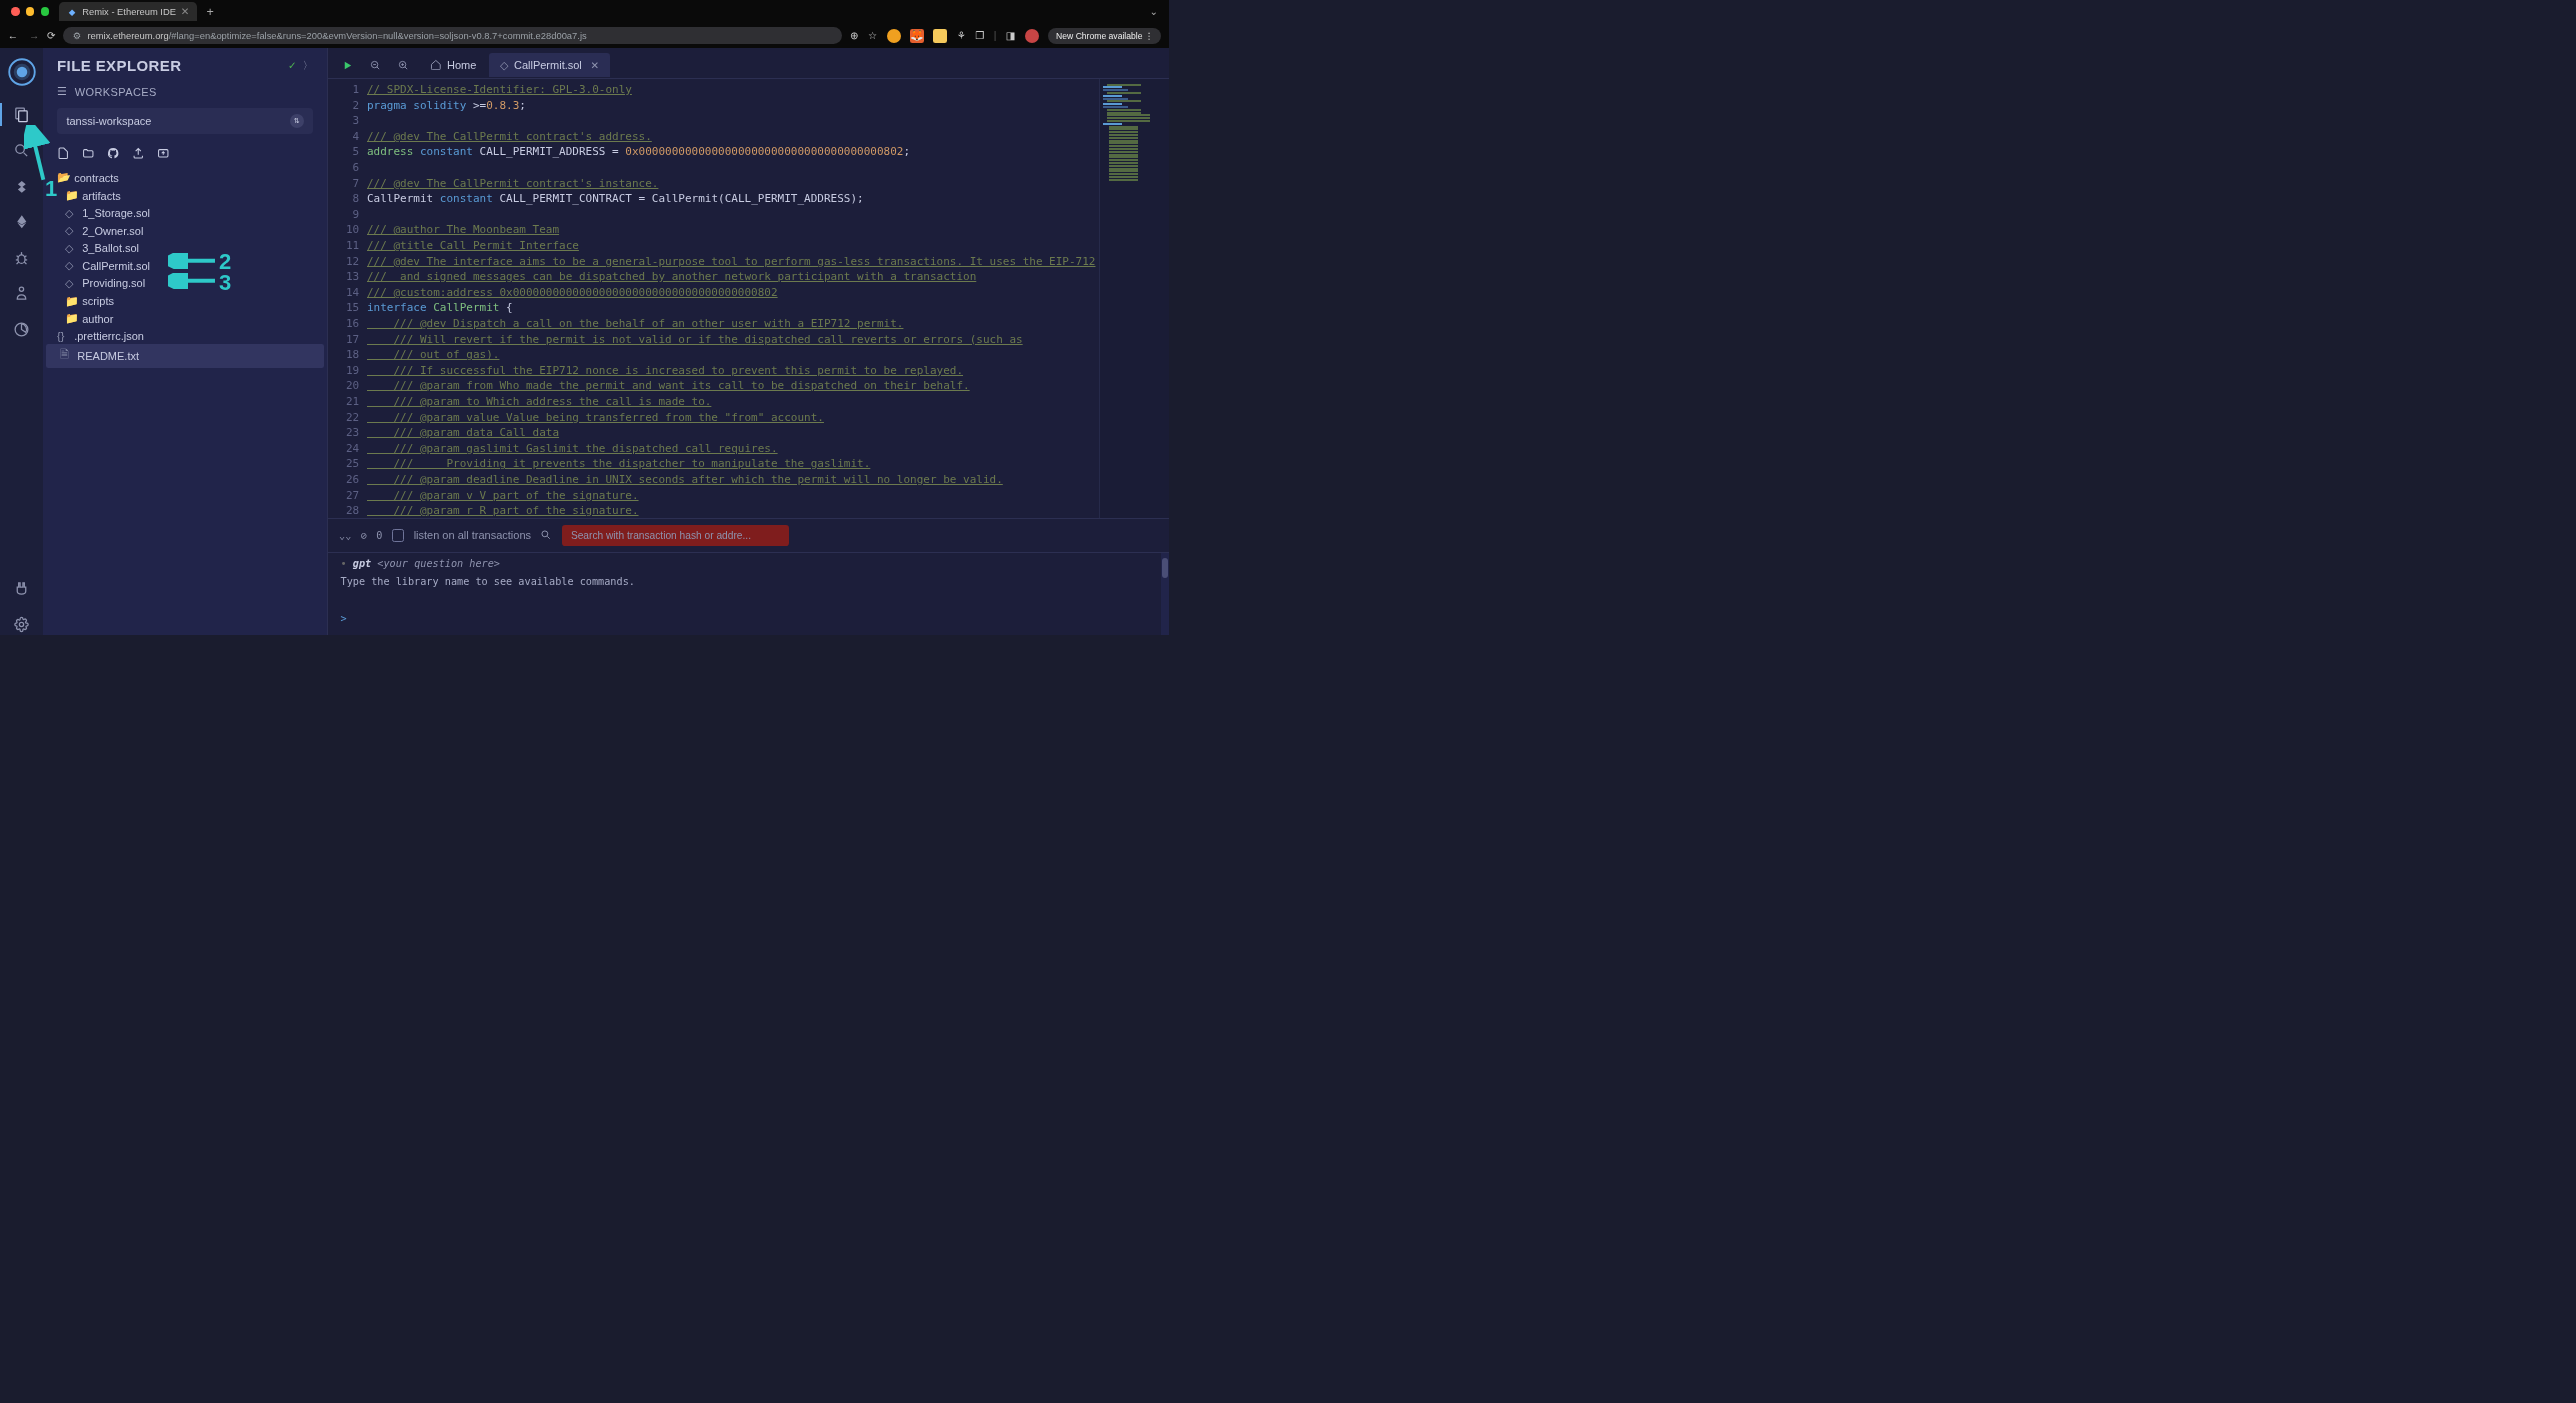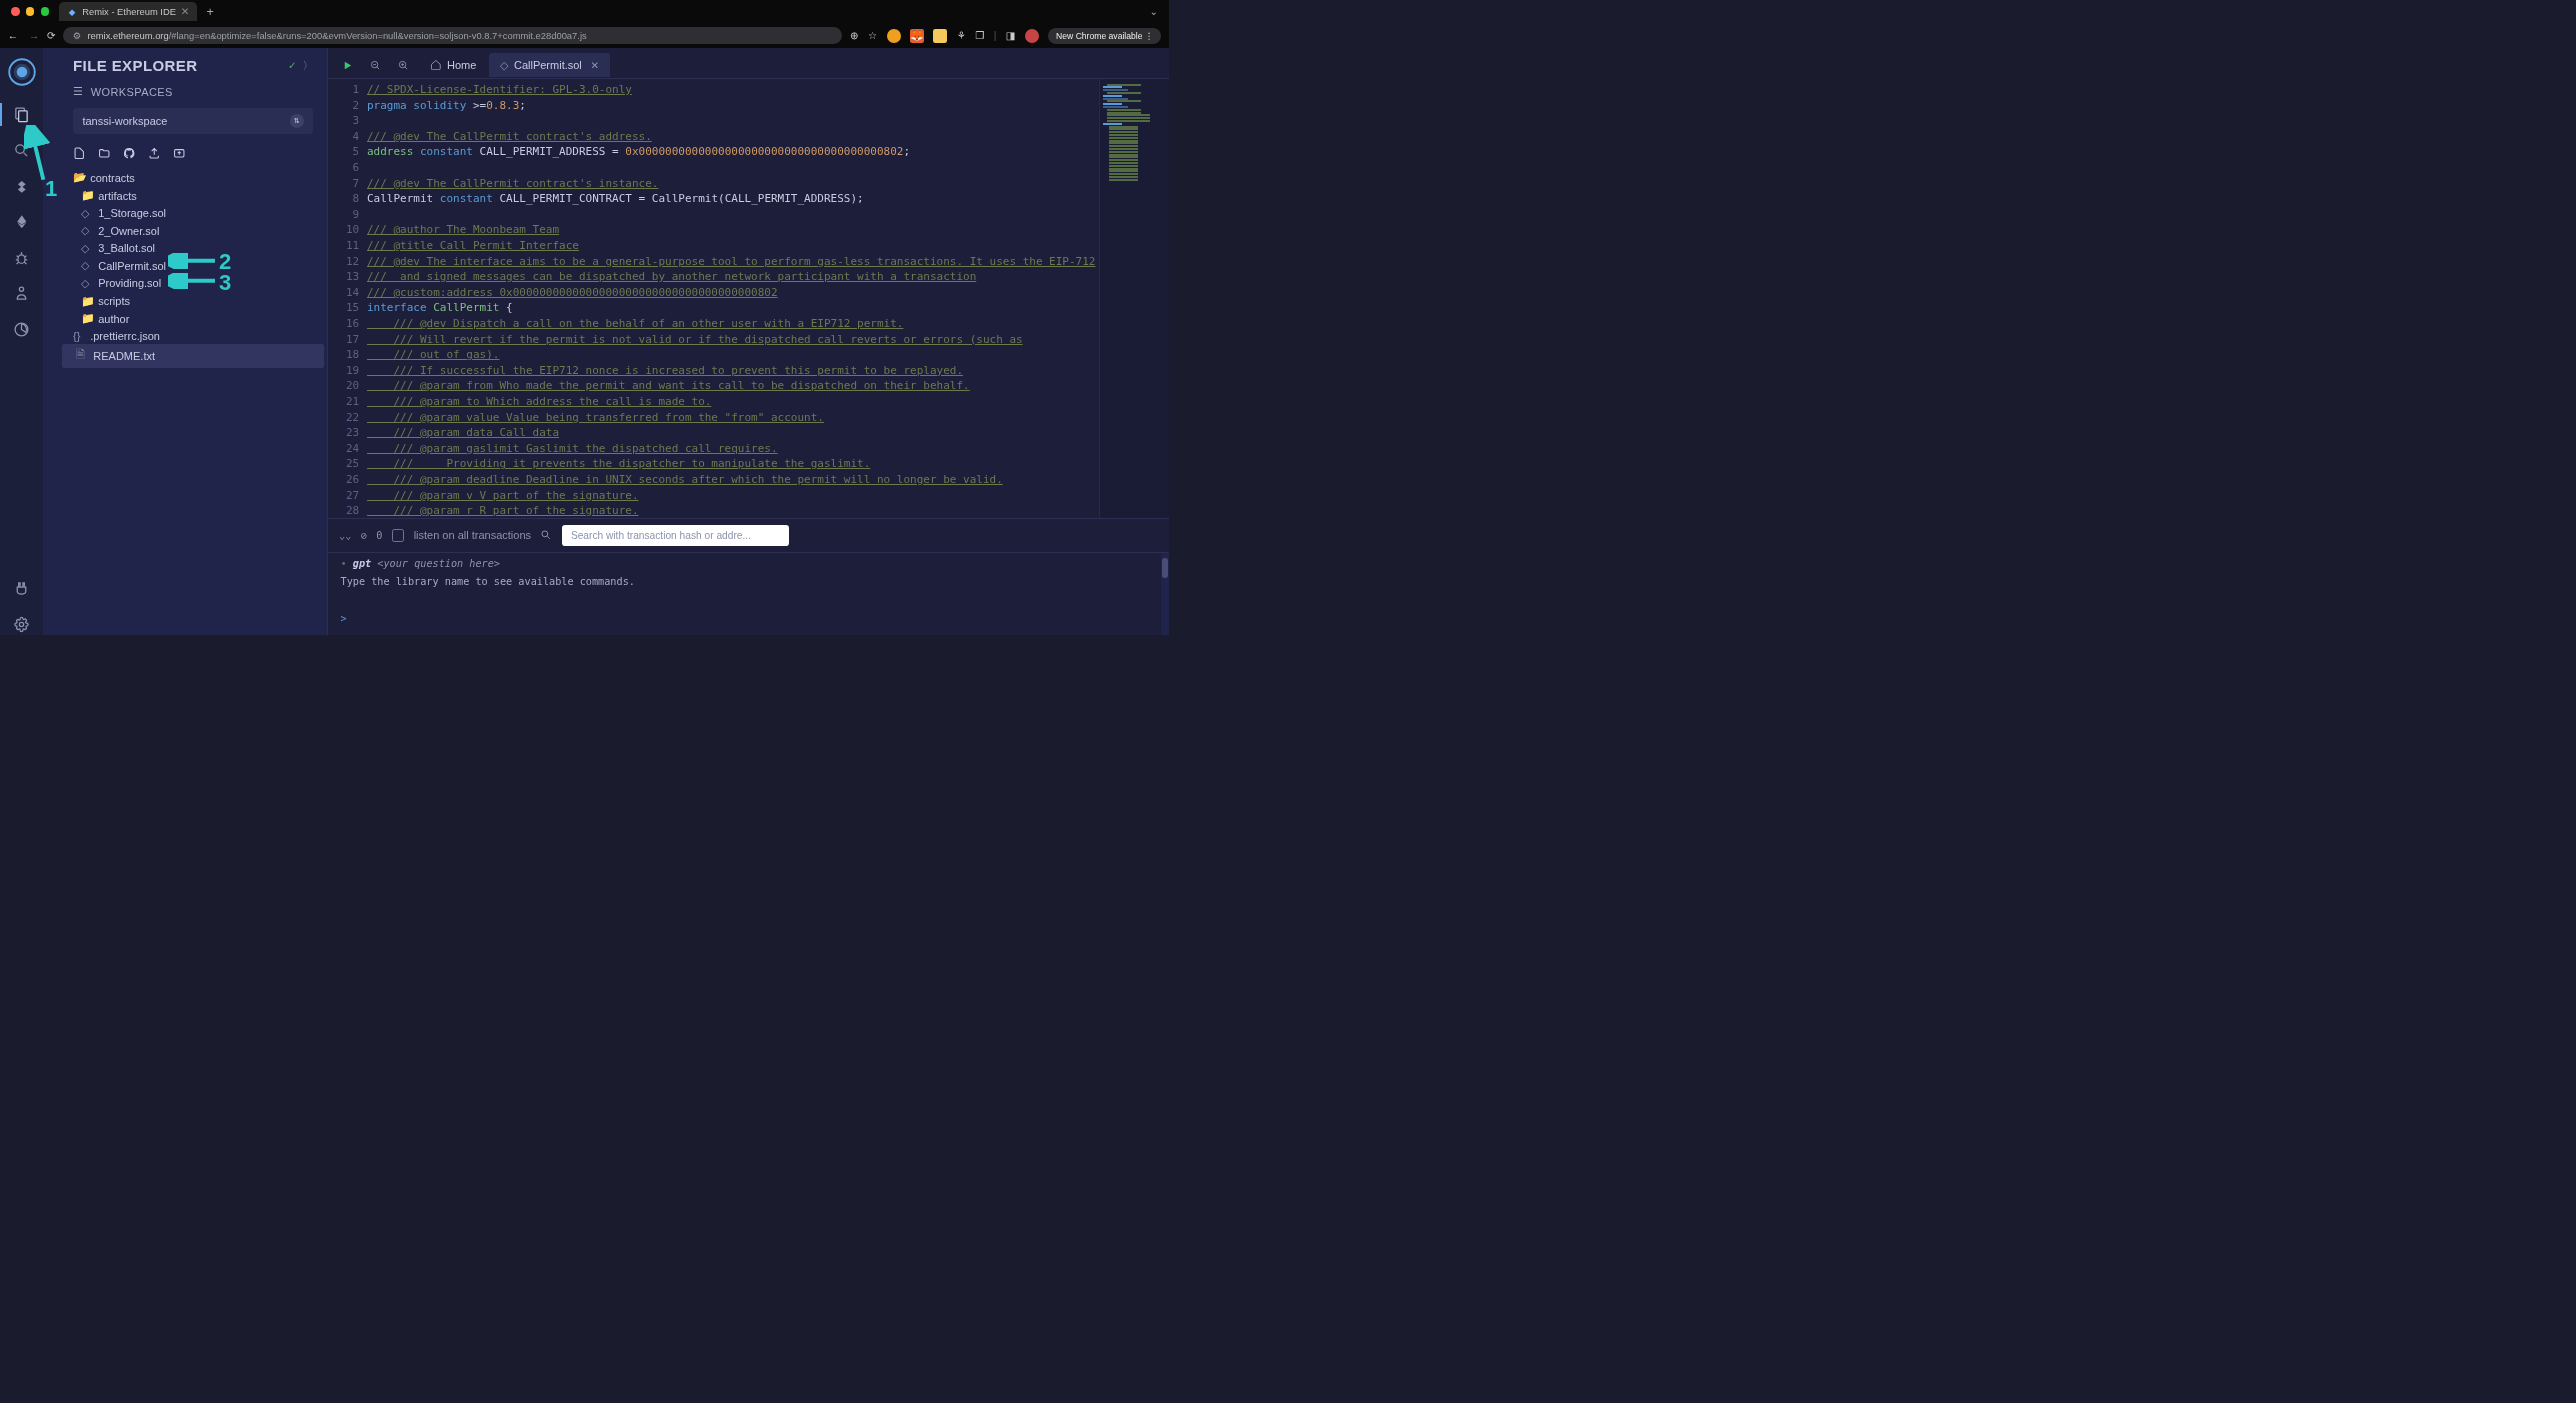--- a/index.html
+++ b/index.html
@@ -51,21 +51,21 @@
   
   .iconbar { width: 43px; background: #1c1f3a; display: flex; flex-direction: column; align-items: center; padding-top: 7.8px; gap: 15.6px; border-left: 1.6px solid transparent;}
   .iconbar .logo { width: 33px; height: 33px; border-radius: 50%; display: flex; align-items: center; justify-content: center;}
   .iconbar .logo svg { width: 30px; height: 30px; }
   .sb-icon { width: 20.3px; height: 20.3px; color: #8e93ae; display: flex; align-items: center; justify-content: center; cursor: pointer; position: relative;}
   .sb-icon.active::before { content:""; position: absolute; left: -11.7px; top: -1.6px; bottom: -1.6px; width: 2.3px; background: #5fa4e6; }
   .sb-icon svg { stroke: currentColor; fill: none; stroke-width: 1.8; }
   .iconbar .spacer { flex: 1; }
 
   
-  .panel { width: 285px; background: #21244a; display: flex; flex-direction: column; border-right: 0.8px solid #2c2f52; overflow: hidden; padding-left: 16px;}
+  .panel { width: 285px; background: #21244a; display: flex; flex-direction: column; border-right: 0.8px solid #2c2f52; overflow: hidden;}
   .panel-header { display: flex; align-items: center; gap: 6.3px; padding: 9.4px 14px 6.3px 14px;}
   .panel-title { font-size: 15px; font-weight: 600; color: #c8cce2; flex: 1; letter-spacing: 0.4px;}
   .panel-hdr-icon { color: #8e93ae; cursor: pointer; }
   .check-green { color: #4caf50; }
   .workspaces-row { display: flex; align-items: center; gap: 7.8px; padding: 4.7px 14px; color: #a6abc5; font-size: 11px;}
   .ws-menu { cursor: pointer; }
   .ws-label { letter-spacing: 0.4px; }
   .workspace-select { margin: 4.7px 14px 9.4px 14px; background: #2a2d54; border-radius: 3.9px; padding: 6.3px 9.4px; display: flex; align-items: center; color: #c8cce2; font-size: 11px;}
   .ws-name { flex: 1; }
   .ws-chev { width: 14px; height: 14px; background: #3d4068; border-radius: 50%; display: flex; align-items: center; justify-content: center; font-size: 7px; color: #c8cce2;}
@@ -103,21 +103,21 @@
   .mini-line.s2 { background: linear-gradient(90deg, transparent 0, transparent 6%, #546a42 6%, #546a42 60%, transparent 60%);}
   .mini-line.s3 { background: linear-gradient(90deg, transparent 0, transparent 6%, #546a42 6%, #546a42 75%, transparent 75%);}
   .mini-line.s1 { background: linear-gradient(90deg, #5a9bd5 0, #5a9bd5 30%, transparent 30%);}
   .mini-line.s4 { background: linear-gradient(90deg, transparent 0, transparent 10%, #546a42 10%, #546a42 55%, transparent 55%);}
 
   
   .terminal { height: 117px; background: #1c1e3a; border-top: 0.8px solid #2c2f52; display: flex; flex-direction: column; font-family: "Menlo", monospace; font-size: 10.2px;}
   .term-toolbar { display: flex; align-items: center; gap: 9.4px; padding: 6.3px 11px; border-bottom: 0.8px solid #2c2f52; color: #8e93ae;}
   .term-check { width: 12.5px; height: 12.5px; border: 1.2px solid #6f7499; border-radius: 2.3px; }
   .term-label { font-size: 11px; color: #8e93ae; font-family: -apple-system, sans-serif;}
-  .term-search { background: #ffffff; padding: 4.7px 9.4px; border-radius: 3.1px; color: #8e93ae; min-width: 227px; display: flex; gap: 6.3px; font-family: -apple-system, sans-serif;}
+  .term-search { background: #7f1d1d; padding: 4.7px 9.4px; border-radius: 3.1px; color: #8e93ae; min-width: 227px; display: flex; gap: 6.3px; font-family: -apple-system, sans-serif;}
   .term-body { flex: 1; padding: 4.7px 12.5px; color: #a6abc5;}
   .term-line { margin-bottom: 2.3px; }
   .term-bullet { color: #666; }
   .term-cmd { color: #c8cce2; font-weight: 600; font-style: italic;}
   .term-arg { font-style: italic; color: #8e93ae;}
   .term-prompt { color: #5a9bd5; padding-top: 3.1px;}
   .term-scroll { width: 7.8px; background: #21244a; }
   .term-thumb { width: 6.3px; height: 20.3px; background: #4a4e76; border-radius: 3.1px; margin: 4.7px auto;}
 
   

